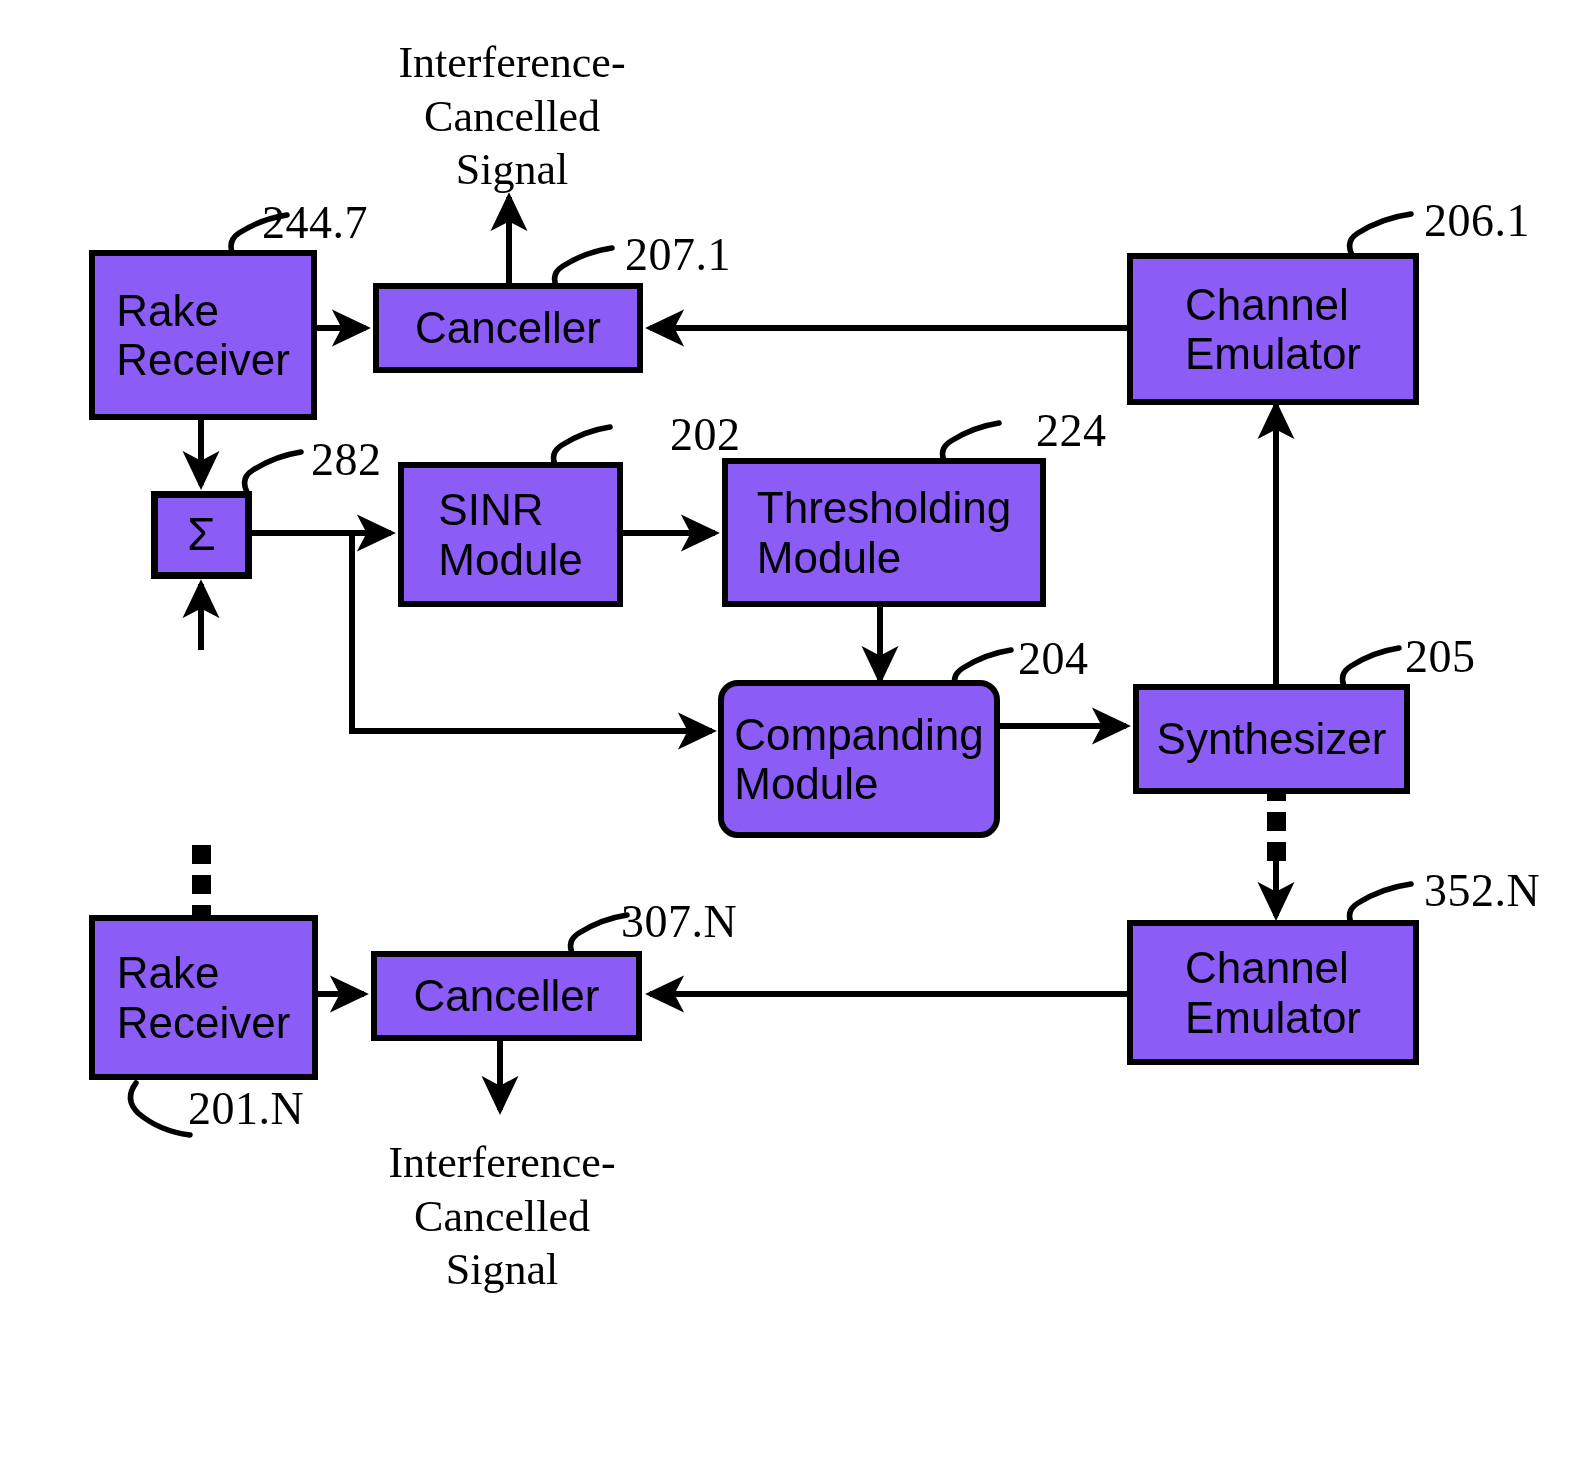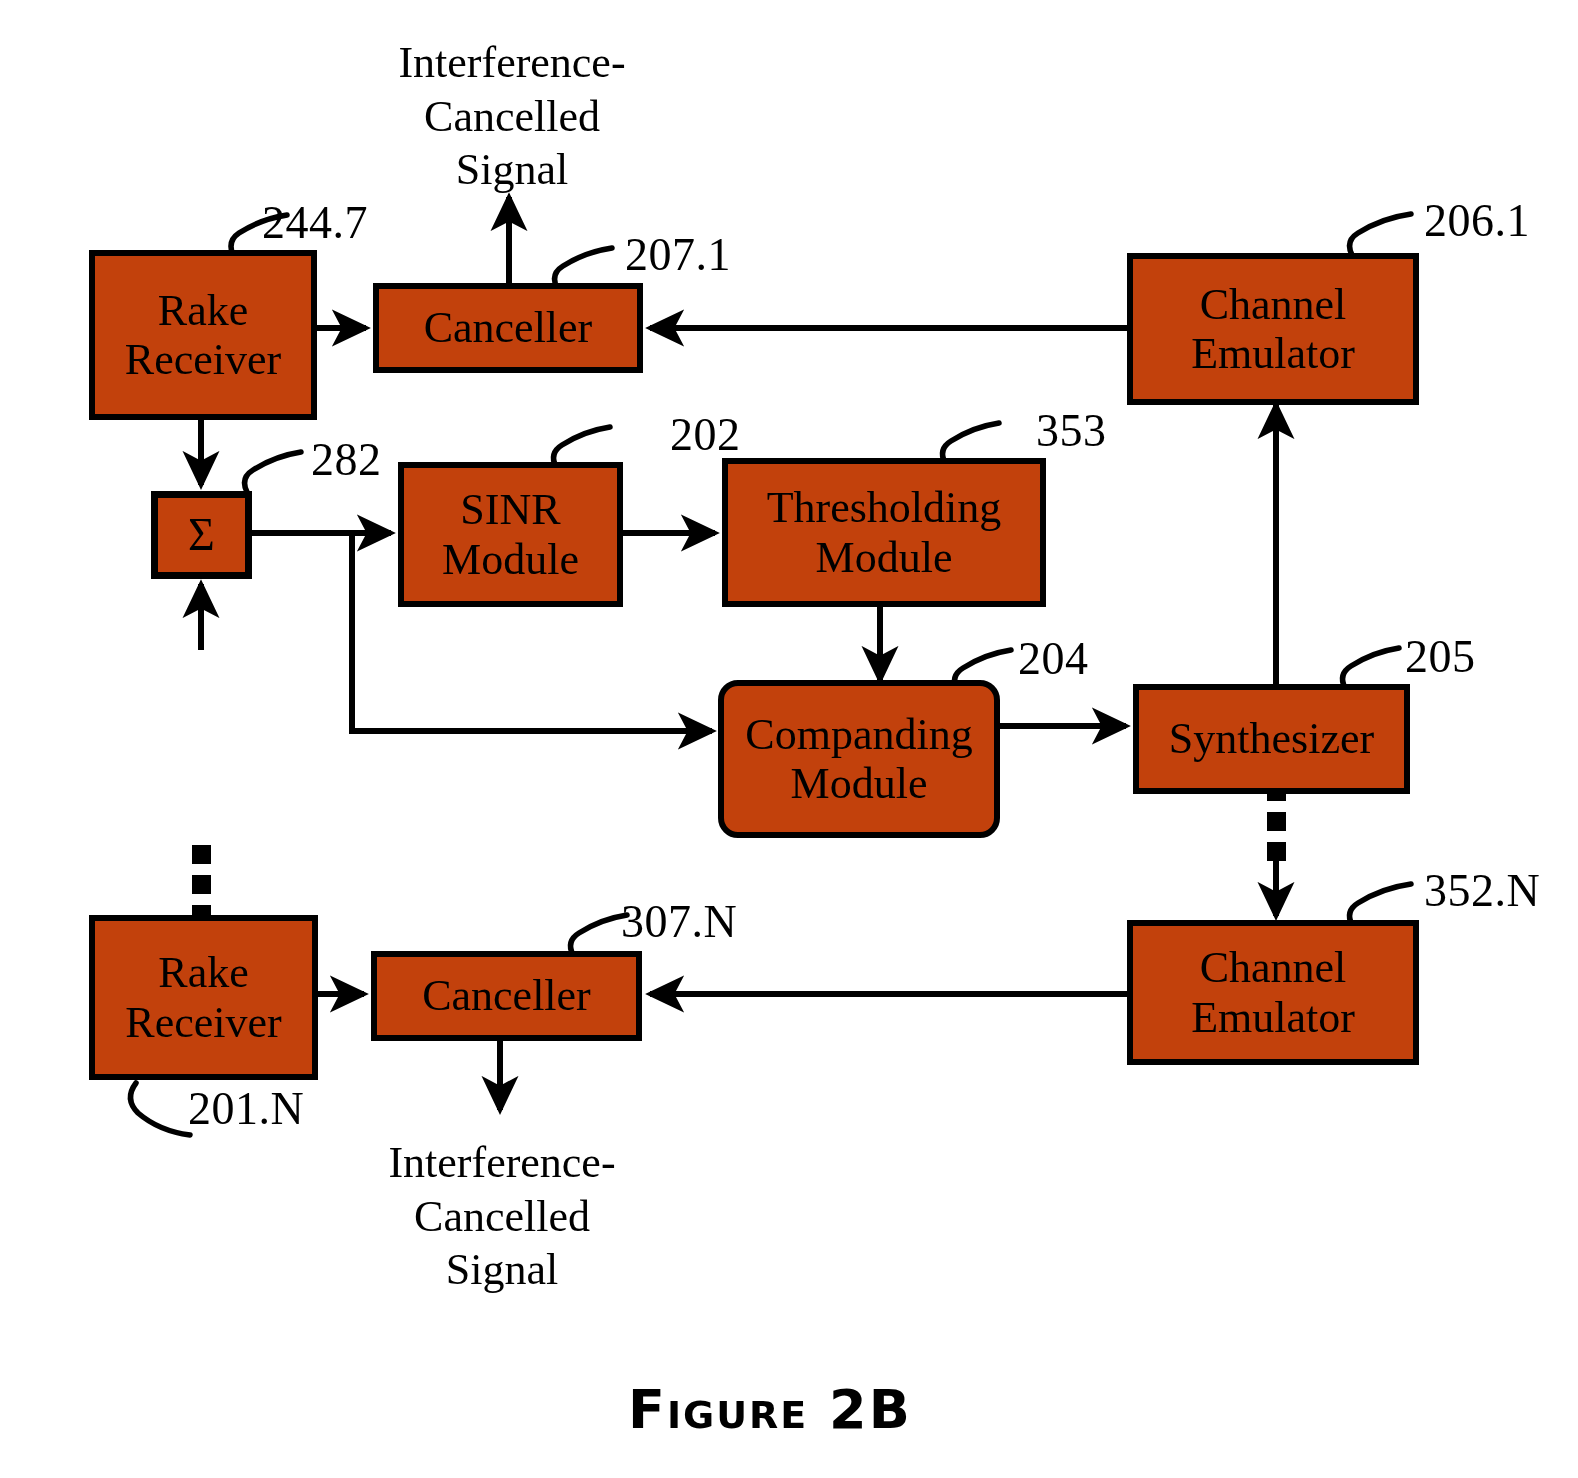--- a/index.html
+++ b/index.html
@@ -20,28 +20,27 @@
     position: absolute;
     left: 0;
     top: 0;
     width: 1578px;
     height: 1478px;
   }
   .node-box {
     position: absolute;
     box-sizing: border-box;
     border: 6px solid #000;
-    background: #c2410c;
+    background: #8b5cf6;
     display: flex;
     align-items: center;
     justify-content: center;
-    text-align: center;
     line-height: 1.12;
     font-size: 44px;
-    font-family: Liberation Serif, serif;
+    font-family: Liberation Sans, sans-serif;
     z-index: 3;
   }
   .node-box .label-text {
     display: block;
     padding: 0 6px;
     white-space: pre-line;
   }
   .sigma-box {
     font-size: 46px;
     border-width: 7px;
@@ -197,35 +196,34 @@
   <div class="ref-num" style="left:262px; top:196px;">244.7</div>
 
   <div class="ref-num" style="left:625px; top:228px;">207.1</div>
 
   <div class="ref-num" style="left:1424px; top:194px;">206.1</div>
 
   <div class="ref-num" style="left:311px; top:433px;">282</div>
 
   <div class="ref-num" style="left:670px; top:408px;">202</div>
 
-  <div class="ref-num" style="left:1036px; top:404px;">353</div>
+  <div class="ref-num" style="left:1036px; top:404px;">224</div>
 
   <div class="ref-num" style="left:1018px; top:632px;">204</div>
 
   <div class="ref-num" style="left:1405px; top:630px;">205</div>
 
   <div class="ref-num" style="left:188px; top:1082px;">201.N</div>
 
   <div class="ref-num" style="left:621px; top:895px;">307.N</div>
 
   <div class="ref-num" style="left:1424px; top:864px;">352.N</div>
 
   <div class="free-text" style="left:362px; top:36px; width:300px;">Interference-
 Cancelled
 Signal</div>
 
   <div class="free-text" style="left:352px; top:1136px; width:300px;">Interference-
 Cancelled
 Signal</div>
 
-  <div class="fig-caption" style="left:628px; top:1378px;">Figure 2B</div>
 
 </div>
 
 </body></html>

